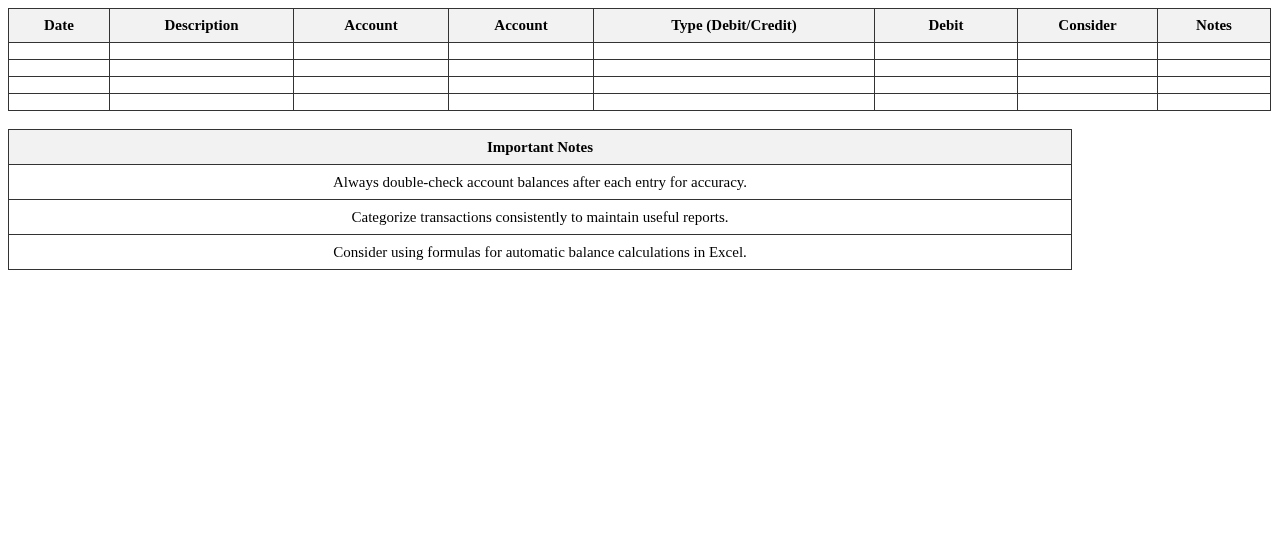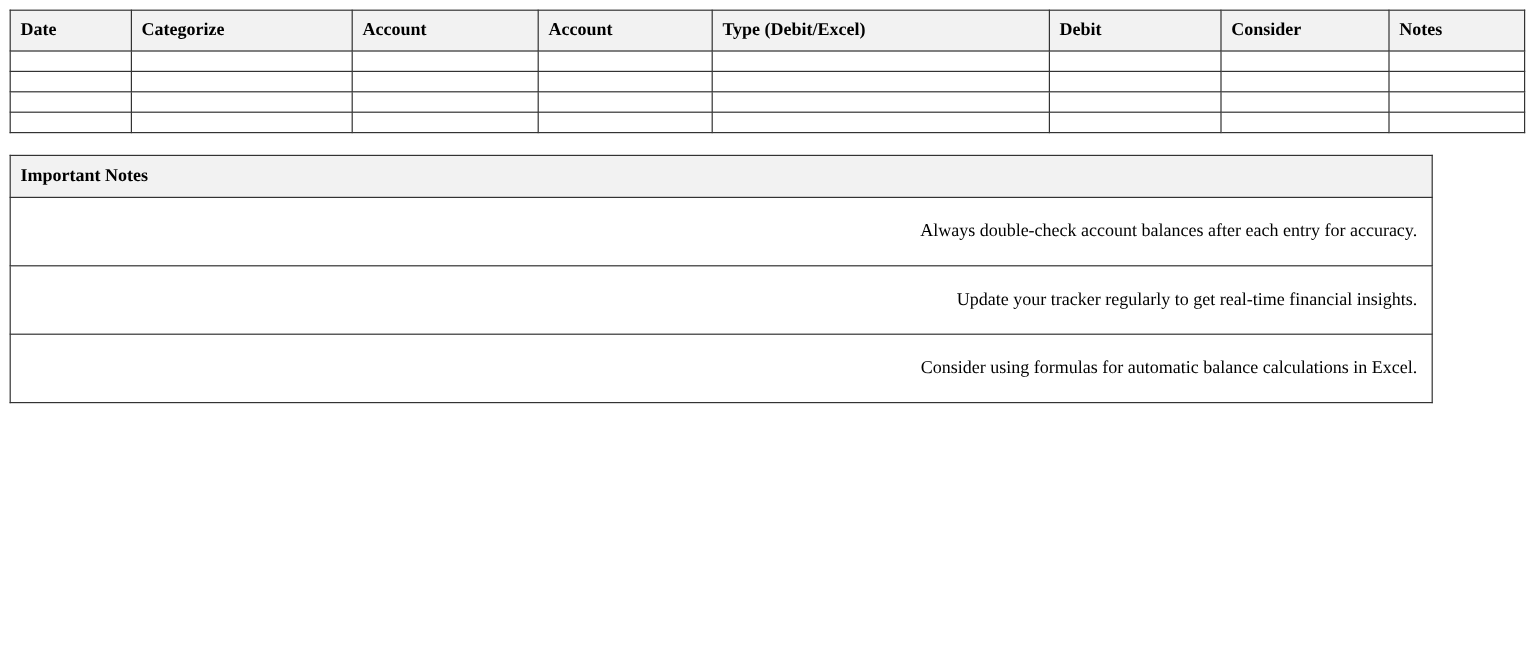--- a/index.html
+++ b/index.html
@@ -1,45 +1,45 @@
 <!DOCTYPE html>
 <html><head>
   <meta charset="utf-8">
   <style>
     html, body { margin: 0; padding: 0; background: #ffffff; }
     body { padding: 8px; width: 1262px; font-family: "Liberation Serif", serif; font-size: 15px; color: #000; }
-    table { border-collapse: collapse; width: 1186px; table-layout: fixed; }
+    table { border-collapse: collapse; width: 1064px; table-layout: fixed; }
     th, td { border: 1px solid #333; }
-    th { background: #f2f2f2; font-weight: bold; text-align: left; height: 33px; padding: 0 8px; }
+    th { background: #f2f2f2; font-weight: bold; text-align: center; height: 33px; padding: 0 8px; }
     td.cell { height: 16px; padding: 0; }
     .notes-table { margin-top: 18px; }
     .notes-table th { height: 34px; }
-    .notes-table td { height: 34px; padding: 11px 12px; text-align: right; }
+    .notes-table td { height: 34px; padding: 0 12px; text-align: center; }
   </style>
 </head>
 <body>
 
 <table>
   <colgroup>
     <col style="width:101px">
       <col style="width:184px">
       <col style="width:155px">
       <col style="width:145px">
     <col style="width:281px">
       <col style="width:143px">
       <col style="width:140px">
       <col style="width:113px">
   </colgroup>
   <thead>
     <tr>
       <th>Date</th>
-      <th>Categorize</th>
+      <th>Description</th>
       <th>Account</th>
       <th>Account</th>
-      <th>Type (Debit/Excel)</th>
+      <th>Type (Debit/Credit)</th>
       <th>Debit</th>
       <th>Consider</th>
       <th>Notes</th>
     </tr>
   </thead>
   <tbody>
     <tr>
       <td class="cell"></td>
       <td class="cell"></td>
       <td class="cell"></td>
@@ -86,19 +86,19 @@
   <thead>
     <tr>
       <th>Important Notes</th>
     </tr>
   </thead>
   <tbody>
     <tr>
       <td>Always double-check account balances after each entry for accuracy.</td>
     </tr>
     <tr>
-      <td>Update your tracker regularly to get real-time financial insights.</td>
+      <td>Categorize transactions consistently to maintain useful reports.</td>
     </tr>
     <tr>
       <td>Consider using formulas for automatic balance calculations in Excel.</td>
     </tr>
   </tbody>
 </table>
 
 </body></html>

